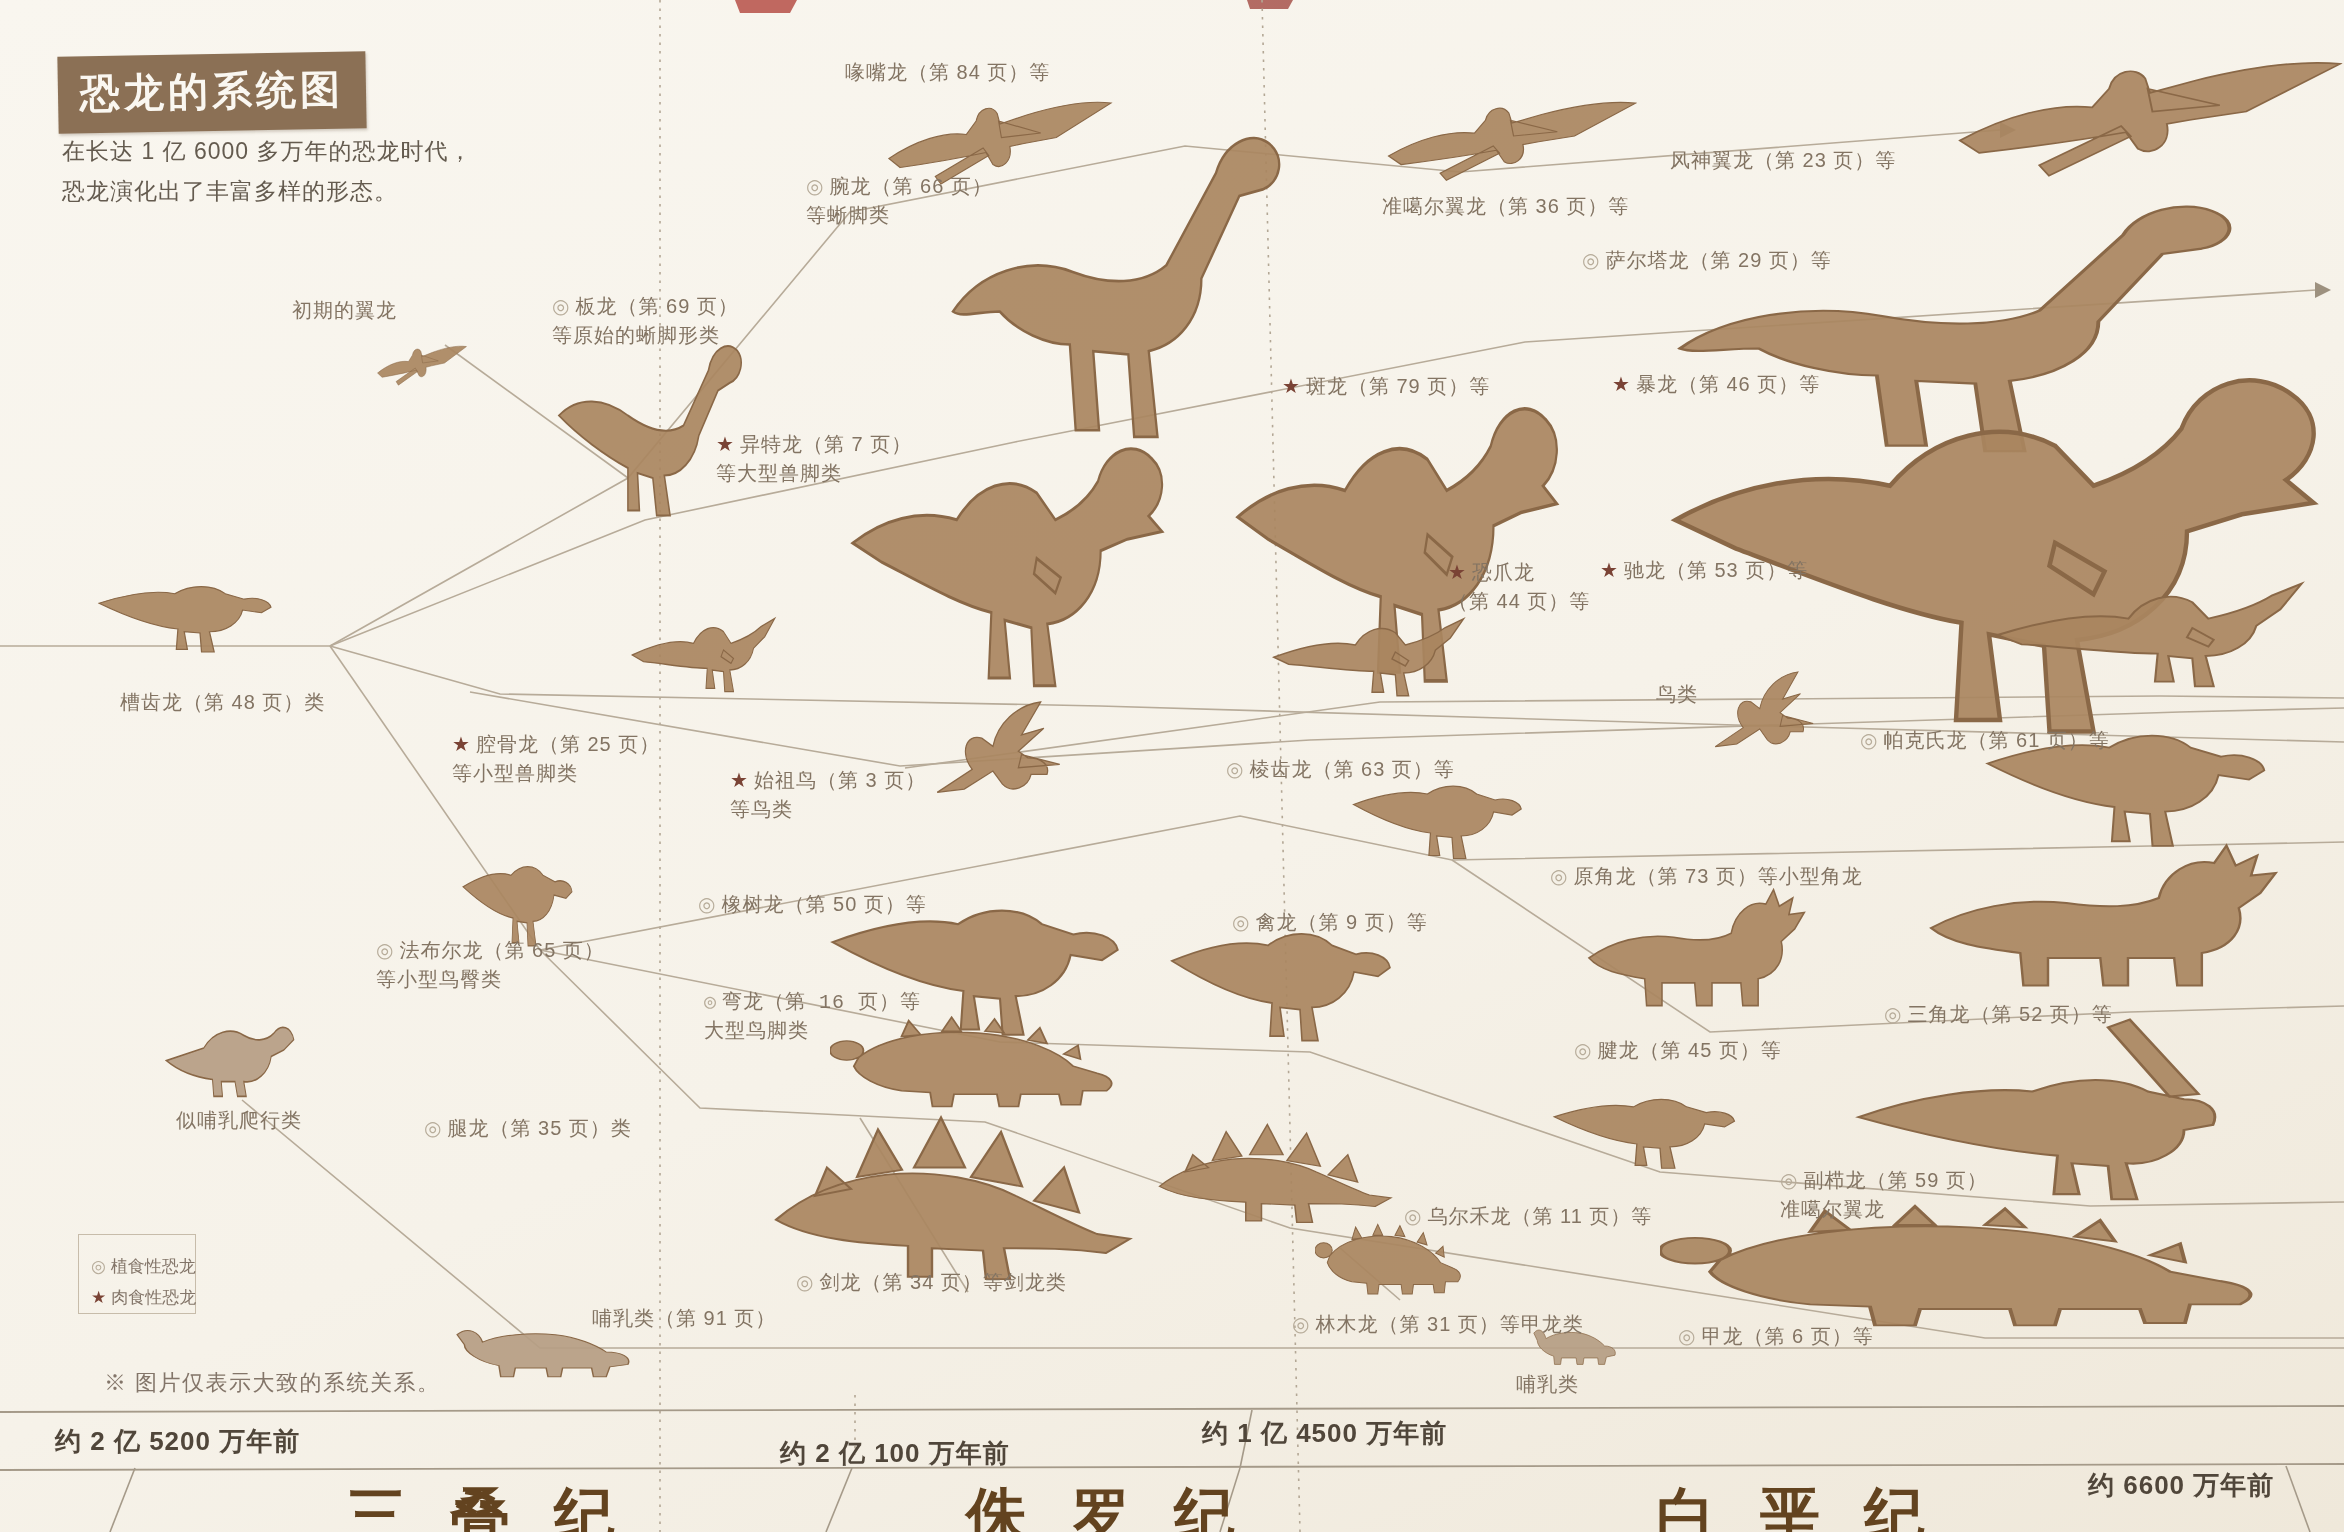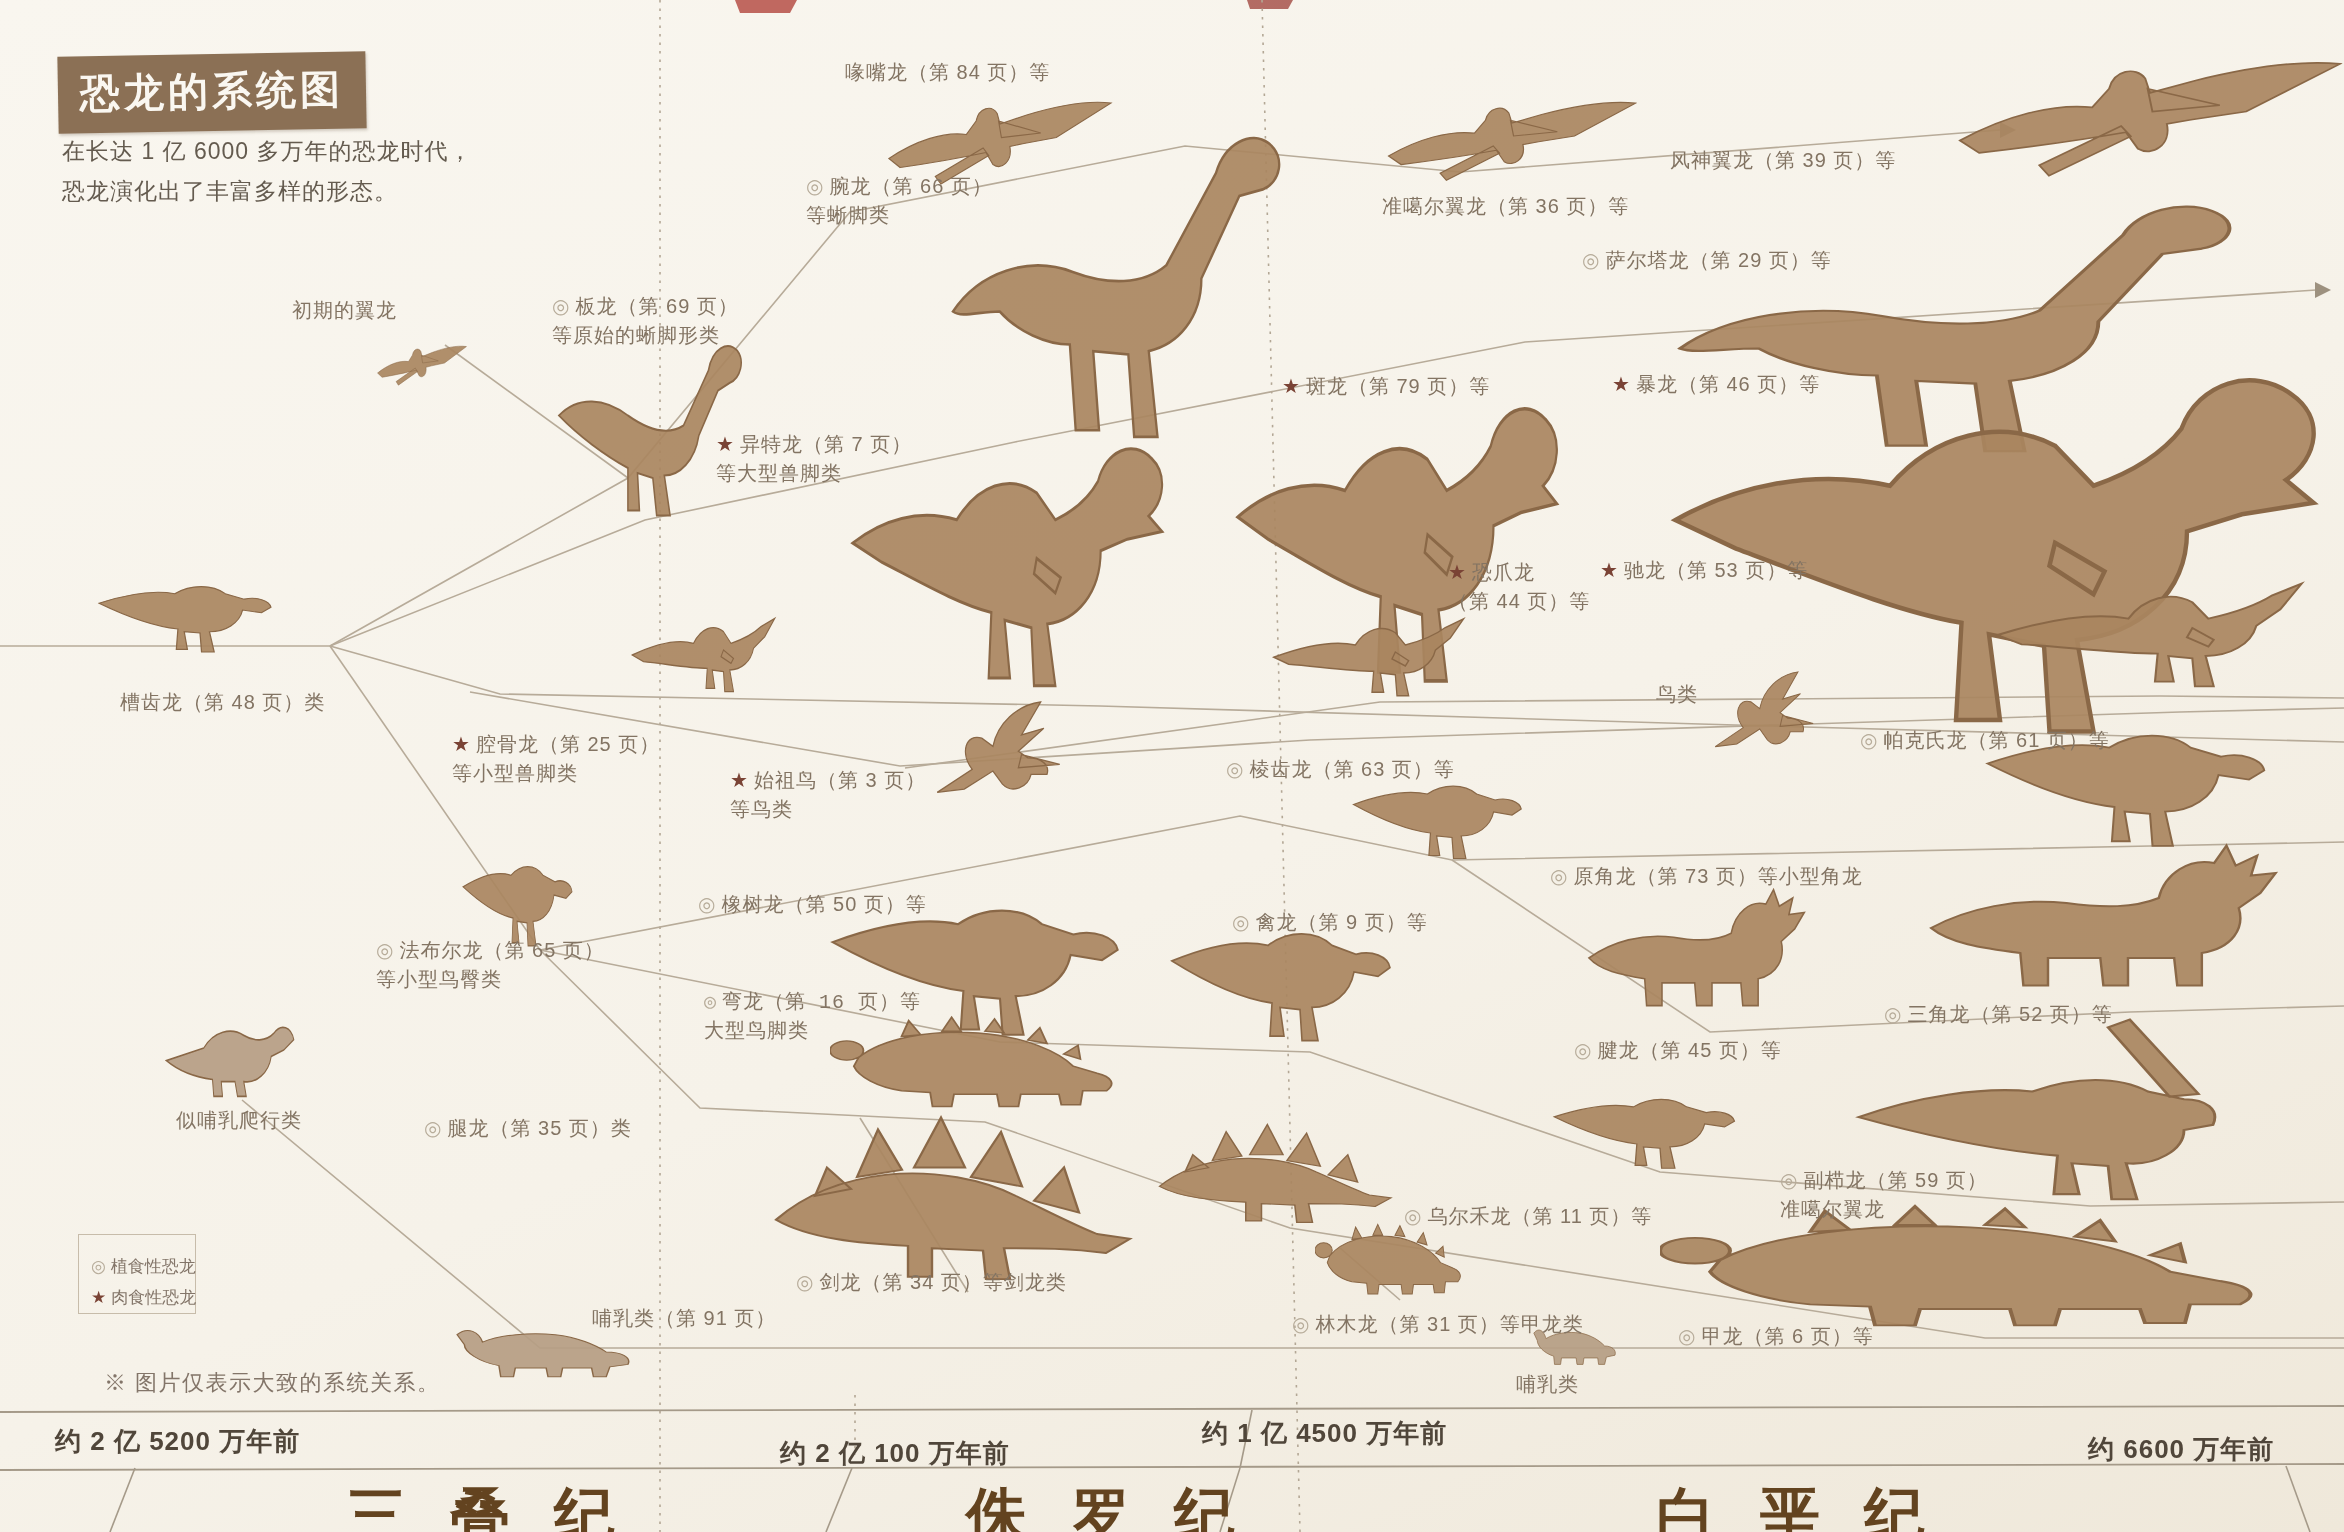--- a/index.html
+++ b/index.html
@@ -60,21 +60,21 @@
     font-size:22px;color:#837569;letter-spacing:1.5px;
   }
   .tl-date{
     position:absolute;
     font-size:26px;font-weight:bold;color:#50463a;letter-spacing:1px;
     white-space:nowrap;
   }
   #date-0{left:55px;top:1424px;}
   #date-1{left:780px;top:1436px;}
   #date-2{left:1202px;top:1416px;}
-  #date-3{left:2088px;top:1432px;}
+  #date-3{left:2088px;top:1468px;}
   .tl-period{
     position:absolute;top:1476px;
     transform:translateX(-50%);
     font-size:60px;font-weight:bold;color:#63431f;letter-spacing:44px;
     white-space:nowrap;
   }
   #period-0{left:502px;}
   #period-1{left:1122px;}
   #period-2{left:1812px;}
 </style>
@@ -224,21 +224,21 @@
         <div>等原始的蜥脚形类</div>
       </div>
       <div class="label" style="left: 716px; top: 430px;">
         <div><span class="mk carn">★</span>异特龙（第 7 页）</div>
         <div>等大型兽脚类</div>
       </div>
       <div class="label" style="left: 1382px; top: 192px;">
         <div>准噶尔翼龙（第 36 页）等</div>
       </div>
       <div class="label" style="left: 1670px; top: 146px;">
-        <div>风神翼龙（第 39 页）等</div>
+        <div>风神翼龙（第 23 页）等</div>
       </div>
       <div class="label" style="left: 1582px; top: 246px;">
         <div><span class="mk herb">◎</span>萨尔塔龙（第 29 页）等</div>
       </div>
       <div class="label" style="left: 1282px; top: 372px;">
         <div><span class="mk carn">★</span>斑龙（第 79 页）等</div>
       </div>
       <div class="label" style="left: 1612px; top: 370px;">
         <div><span class="mk carn">★</span>暴龙（第 46 页）等</div>
       </div>

